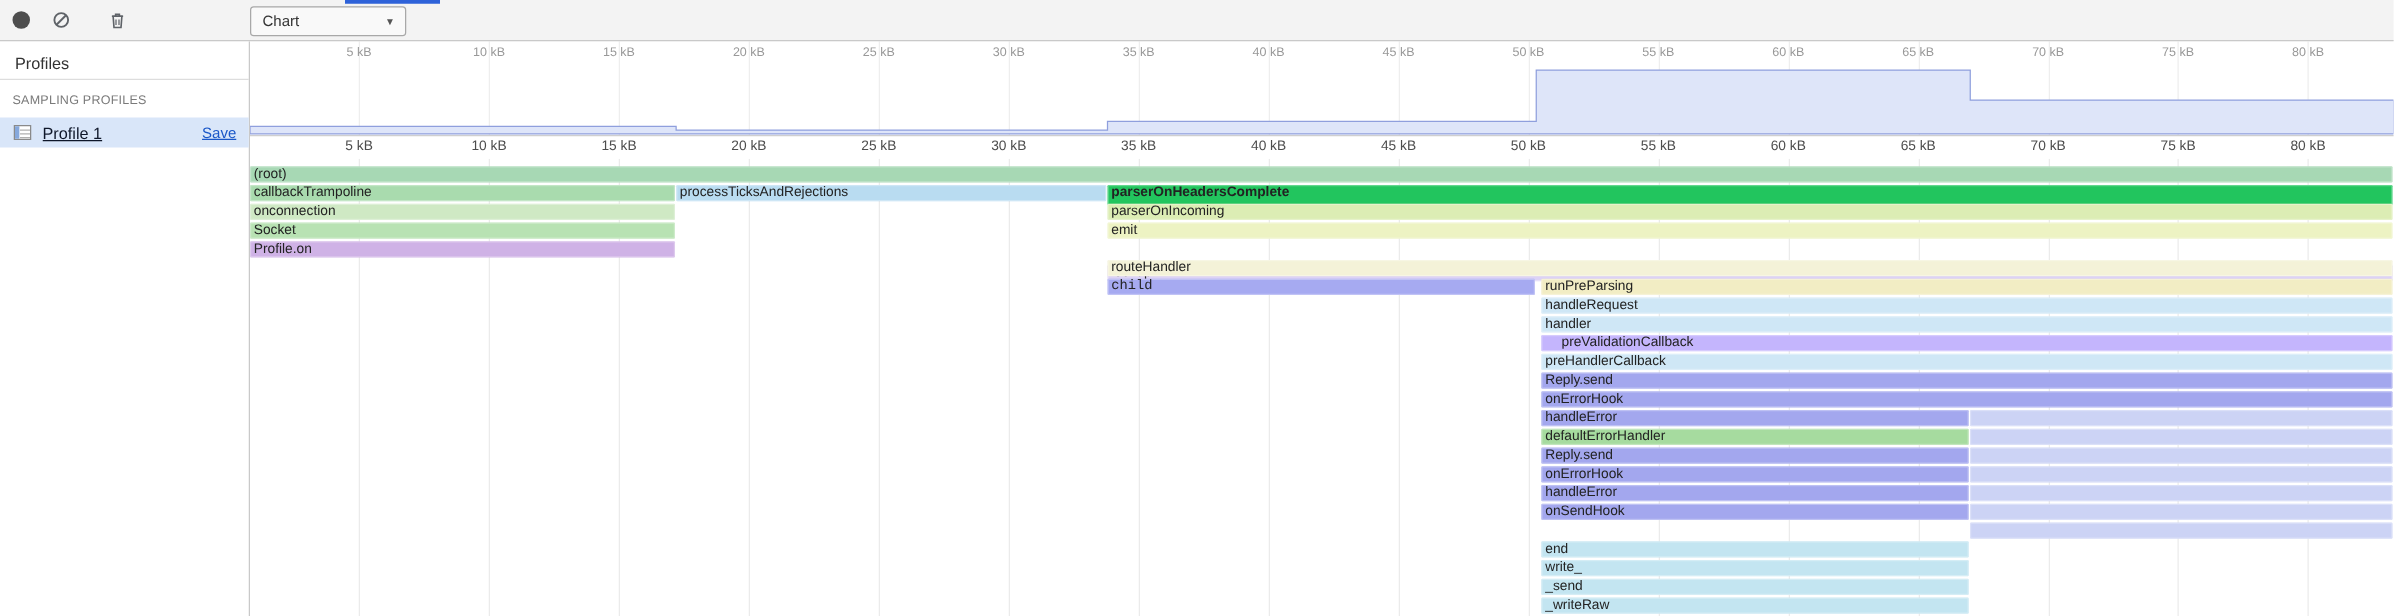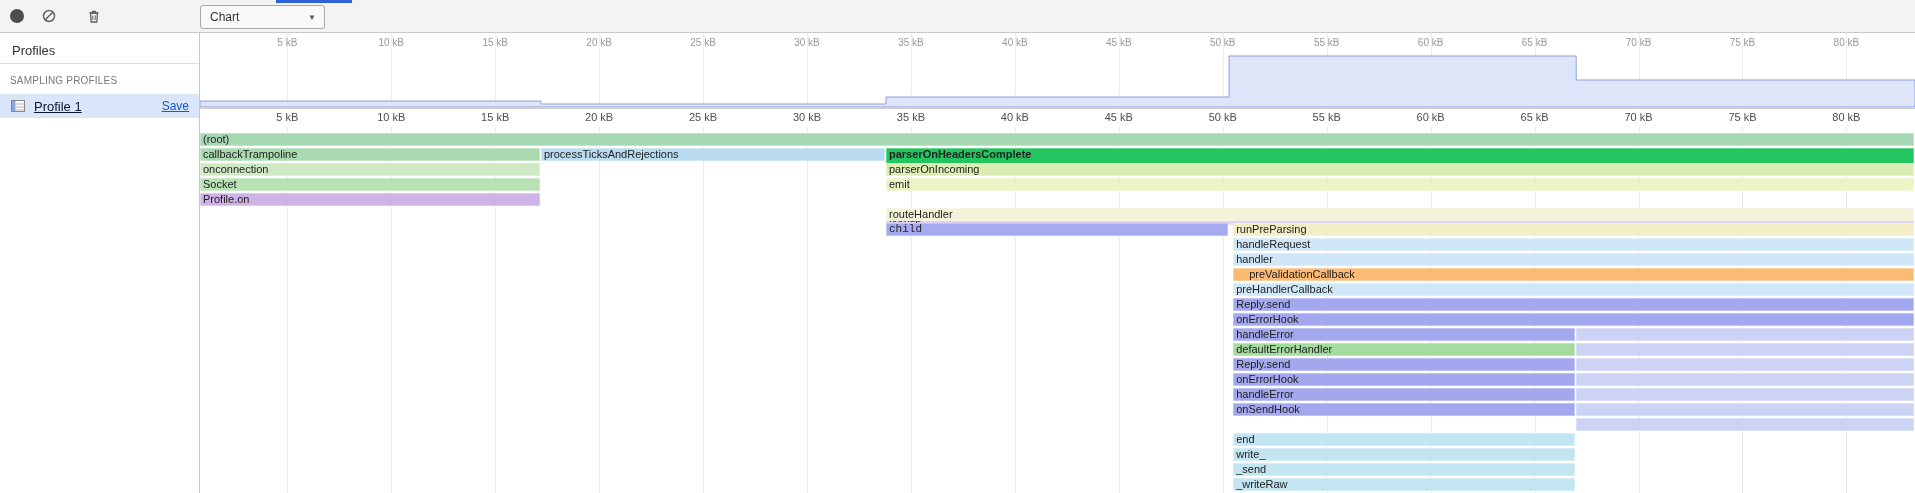--- a/index.html
+++ b/index.html
@@ -218,21 +218,21 @@
       <div class="bar" style="left: 686px; width: 1028px; top: 36px; height: 13px; background: rgb(220, 237, 180);">parserOnIncoming</div>
       <div class="bar" style="left: 0px; width: 339.9px; top: 51px; height: 13px; background: rgb(184, 226, 179);">Socket</div>
       <div class="bar" style="left: 686px; width: 1028px; top: 51px; height: 13px; background: rgb(237, 243, 195);">emit</div>
       <div class="bar" style="left: 0px; width: 339.9px; top: 66px; height: 13px; background: rgb(207, 178, 230);">Profile.on</div>
       <div class="bar" style="left: 686px; width: 1028px; top: 66px; height: 13px; background: rgb(220, 210, 246); margin-top: 19px;">lookup</div>
       <div class="bar" style="left: 686px; width: 1028px; top: 81px; height: 13px; background: rgb(244, 242, 216);">routeHandler</div>
       <div class="bar" style="left: 686px; width: 342px; top: 96px; height: 13px; background: rgb(166, 170, 241); font-family: Liberation Mono, monospace;">child</div>
       <div class="bar" style="left: 1033.2px; width: 680.8px; top: 96px; height: 13px; background: rgb(242, 237, 196);">runPreParsing</div>
       <div class="bar" style="left: 1033.2px; width: 680.8px; top: 111px; height: 13px; background: rgb(207, 231, 246);">handleRequest</div>
       <div class="bar" style="left: 1033.2px; width: 680.8px; top: 126px; height: 13px; background: rgb(207, 231, 246);">handler</div>
-      <div class="bar" style="left: 1033.2px; width: 680.8px; top: 141px; height: 13px; background: #fdba74; padding-left: 16px;">preValidationCallback</div>
+      <div class="bar" style="left: 1033.2px; width: 680.8px; top: 141px; height: 13px; background: #c4b5fd; padding-left: 16px;">preValidationCallback</div>
       <div class="bar" style="left: 1033.2px; width: 680.8px; top: 156px; height: 13px; background: rgb(207, 231, 246);">preHandlerCallback</div>
       <div class="bar" style="left: 1033.2px; width: 680.8px; top: 171px; height: 13px; background: rgb(163, 167, 238);">Reply.send</div>
       <div class="bar" style="left: 1033.2px; width: 680.8px; top: 186px; height: 13px; background: rgb(163, 167, 238);">onErrorHook</div>
       <div class="bar" style="left: 1033.2px; width: 342px; top: 201px; height: 13px; background: rgb(163, 167, 238);">handleError</div>
       <div class="bar" style="left: 1376.2px; width: 337.8px; top: 201px; height: 13px; background: rgb(204, 211, 245);"></div>
       <div class="bar" style="left: 1033.2px; width: 342px; top: 216px; height: 13px; background: rgb(166, 219, 159);">defaultErrorHandler</div>
       <div class="bar" style="left: 1376.2px; width: 337.8px; top: 216px; height: 13px; background: rgb(204, 211, 245);"></div>
       <div class="bar" style="left: 1033.2px; width: 342px; top: 231px; height: 13px; background: rgb(163, 167, 238);">Reply.send</div>
       <div class="bar" style="left: 1376.2px; width: 337.8px; top: 231px; height: 13px; background: rgb(204, 211, 245);"></div>
       <div class="bar" style="left: 1033.2px; width: 342px; top: 246px; height: 13px; background: rgb(163, 167, 238);">onErrorHook</div>

